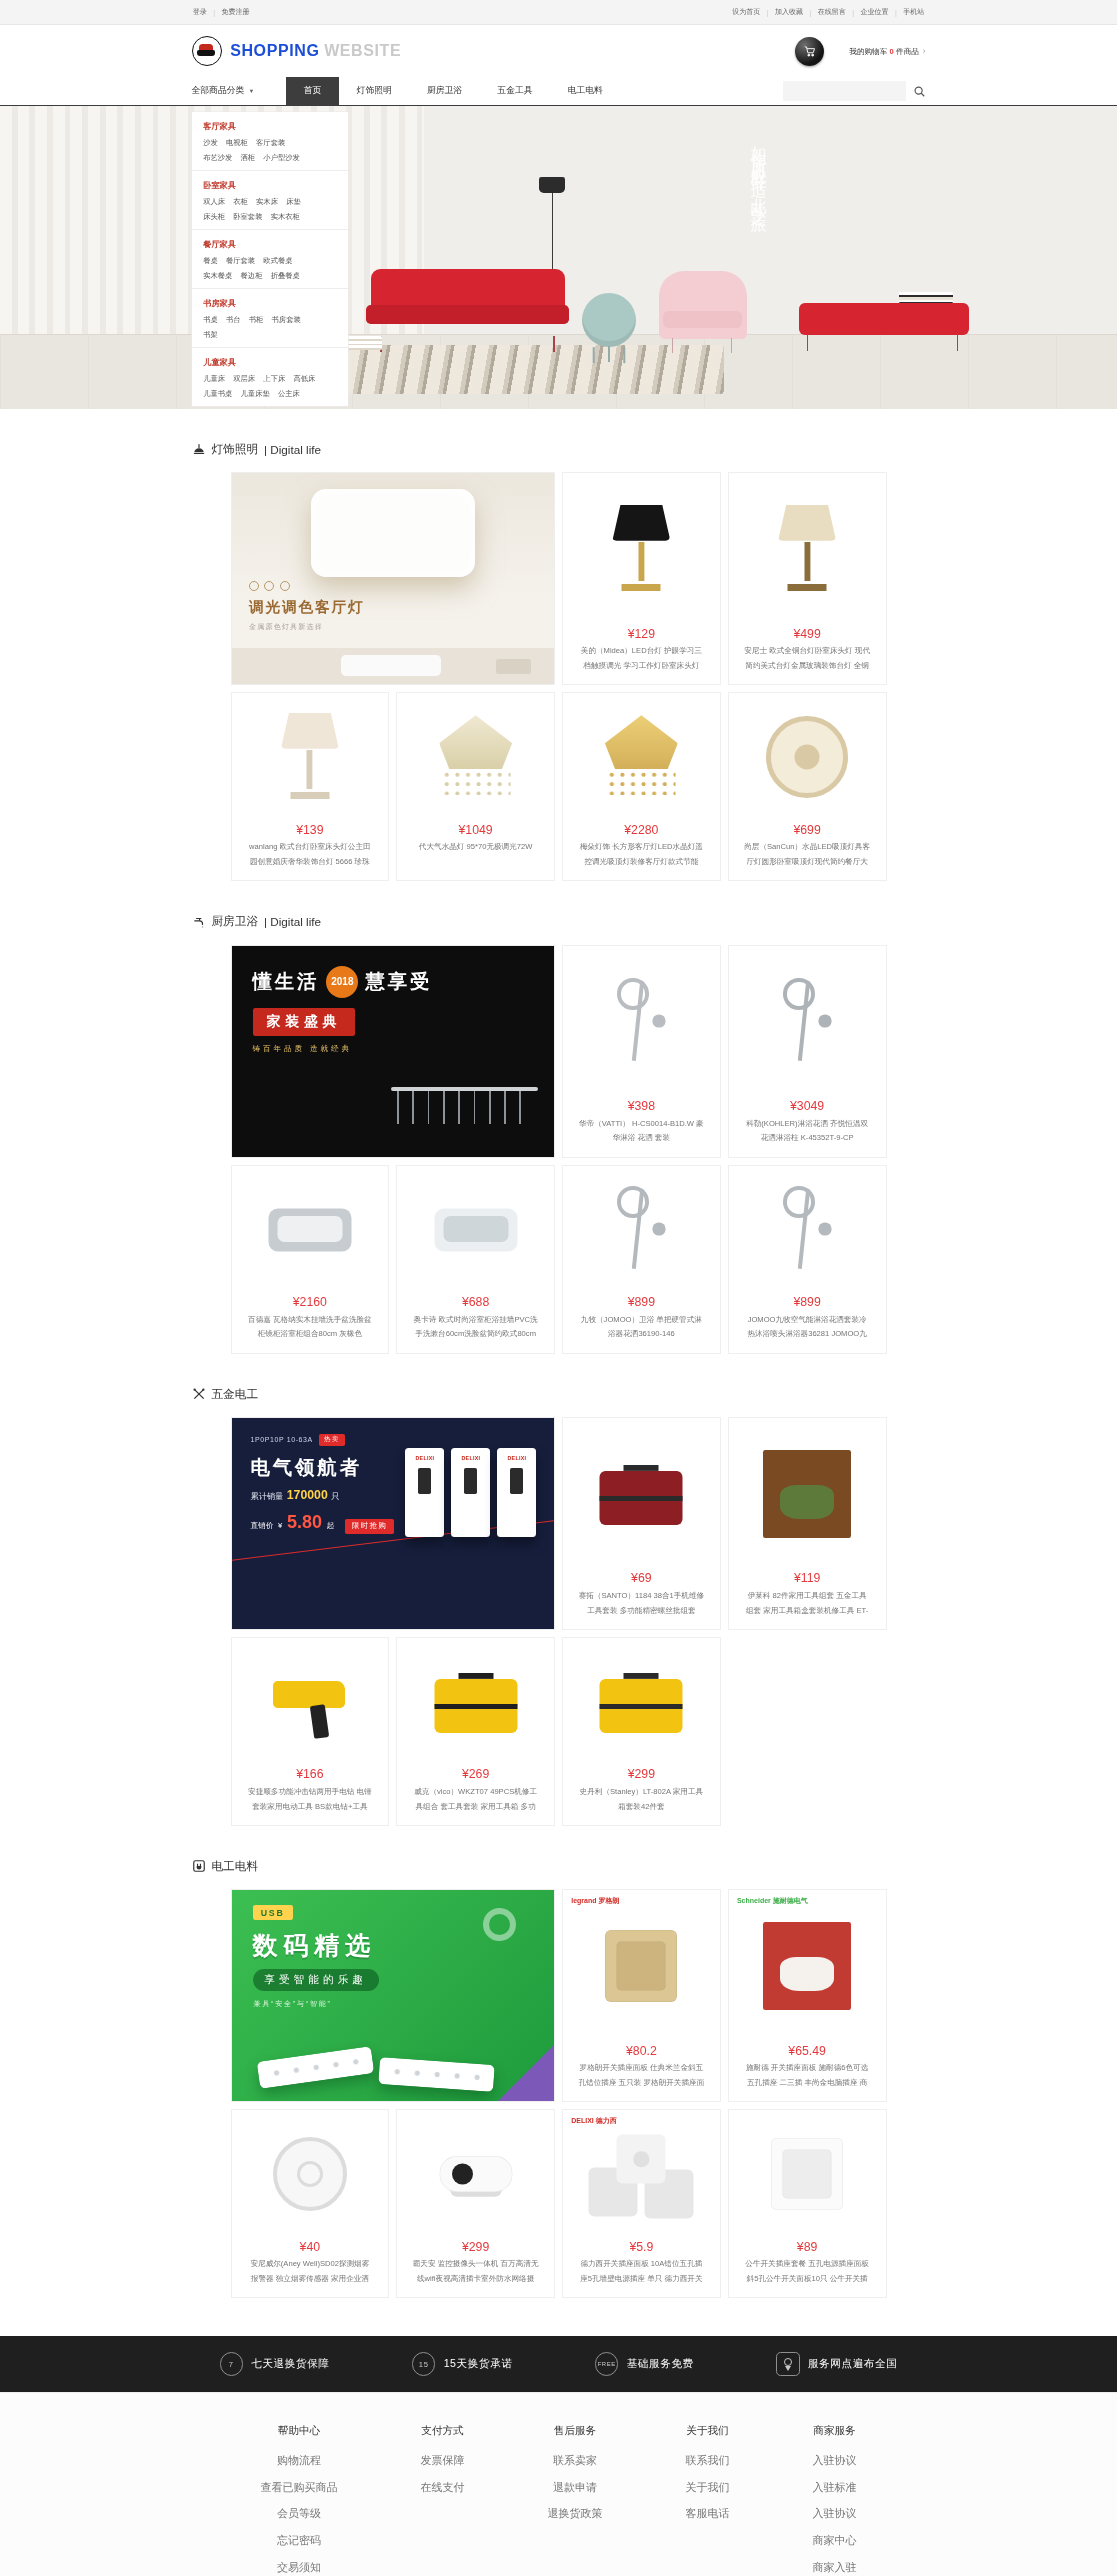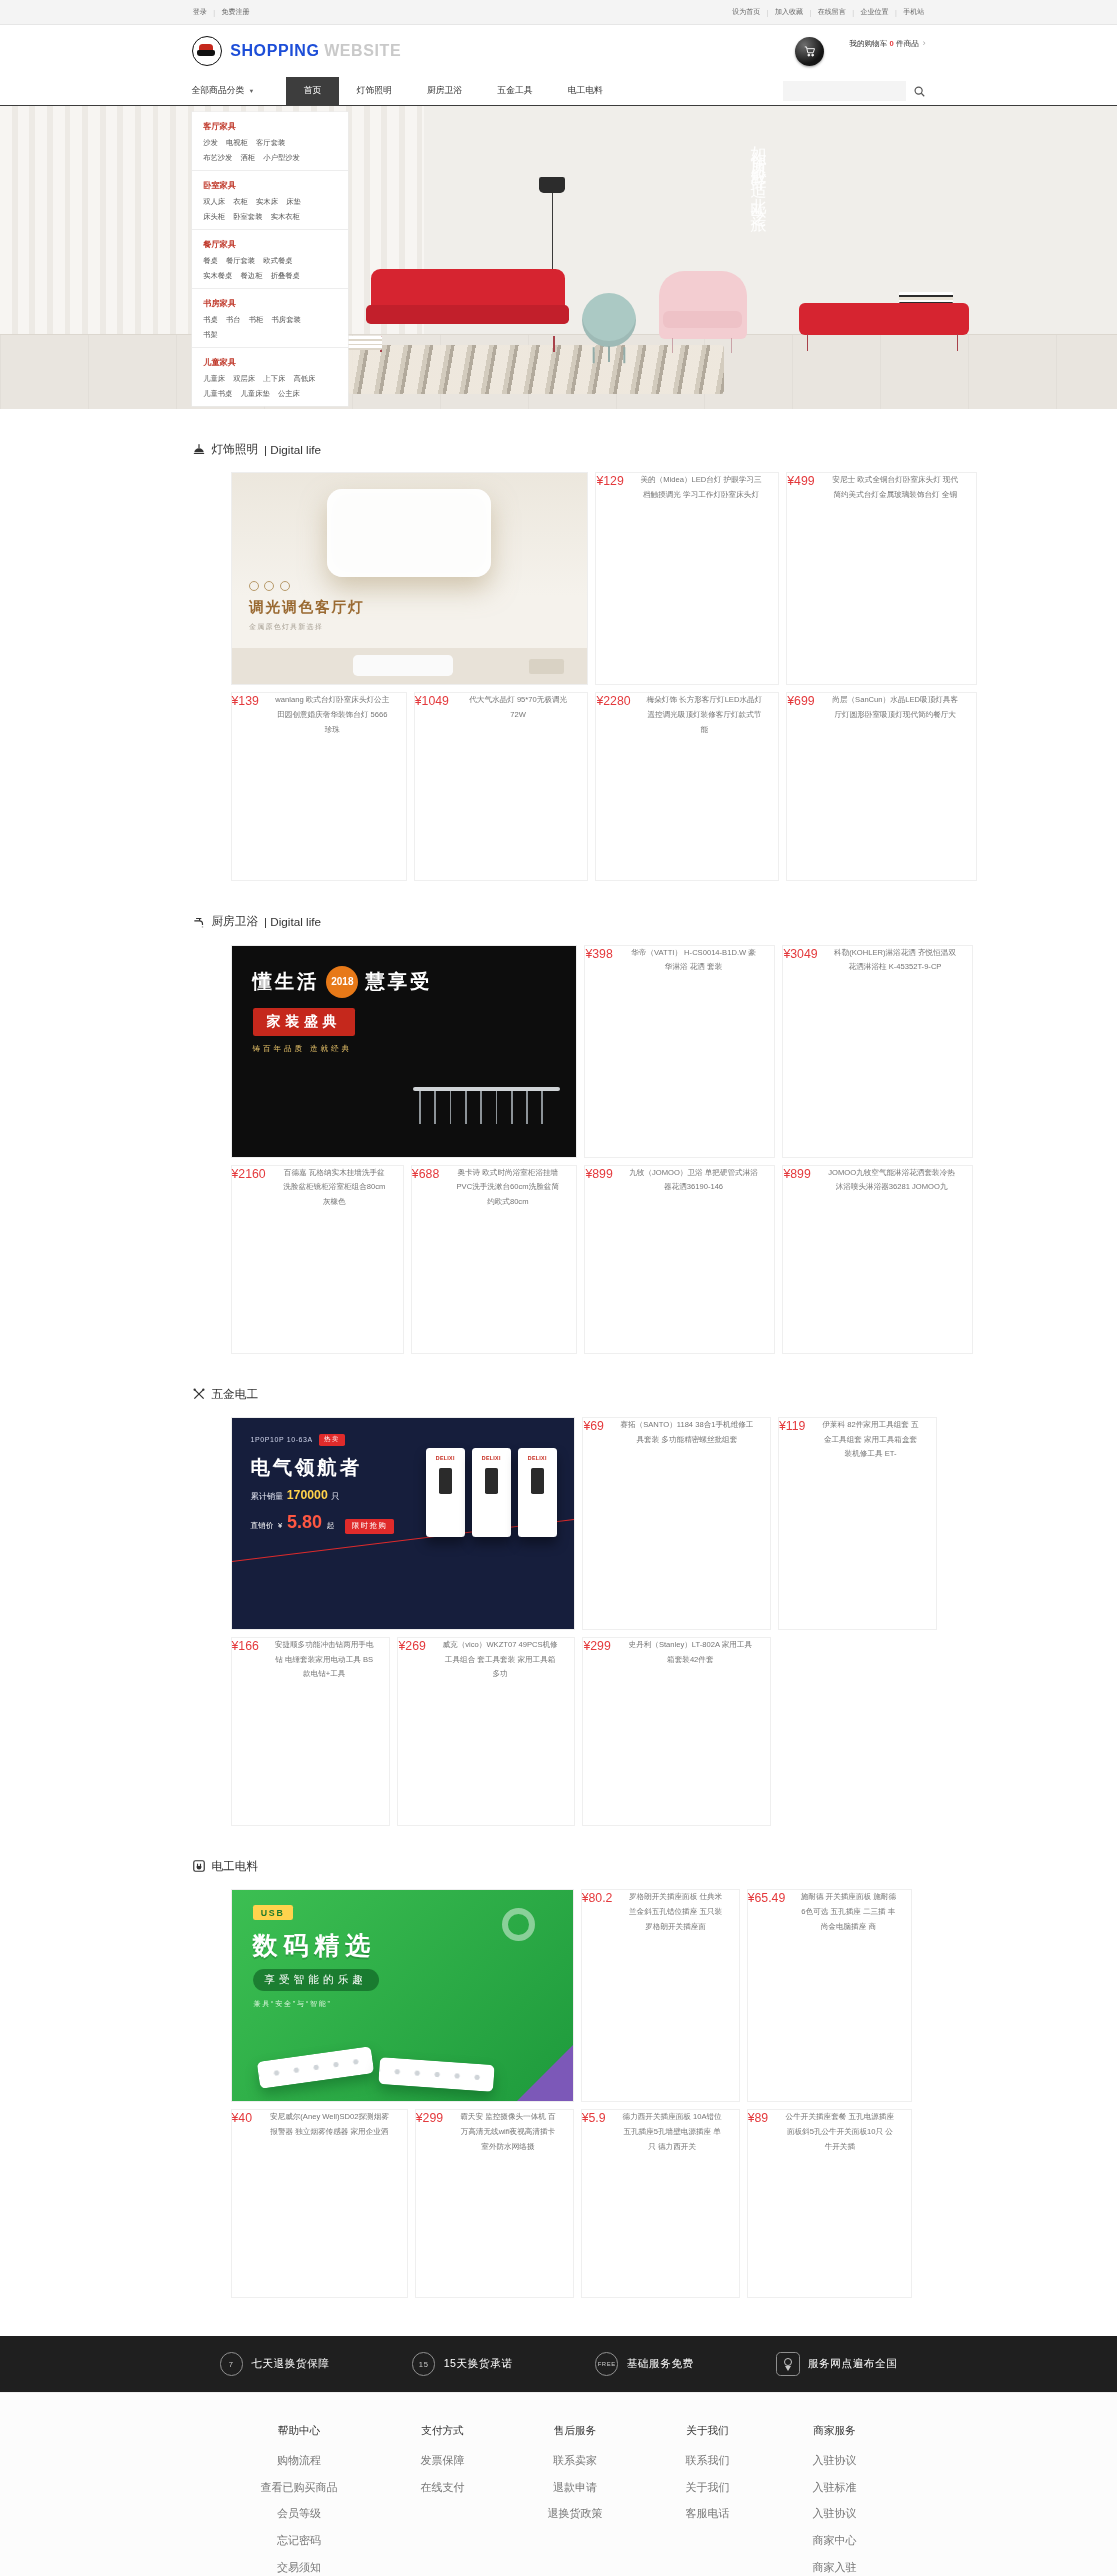--- a/index.html
+++ b/index.html
@@ -15,21 +15,21 @@
   
   .header{height:52px;background:#fff}
   .header .wrap{display:flex;align-items:center;justify-content:space-between;height:100%}
   .logo{display:flex;align-items:center;gap:8.2px}
   .logo-ico{width:30.5px;height:30.5px;border:1.8px solid #111;border-radius:50%;position:relative;background:#fff}
   .logo-ico::before{content:"";position:absolute;left:6.5px;top:7px;width:14px;height:7.6px;background:#c5281c;border-radius:3.5px 3.5px 1.2px 1.2px}
   .logo-ico::after{content:"";position:absolute;left:4.7px;top:13px;width:17.6px;height:6.5px;background:#111;border-radius:1.8px 1.8px 2.9px 2.9px}
   .logo-text{font-size:16px;letter-spacing:0.6px}
   .logo-text .lm{color:#1d4ed8;font-weight:600}
   .logo-text .ls{color:#c9c9c9;font-weight:600;margin-left:4.7px}
-  .cart{display:flex;gap:25px;font-size:7.6px;color:#333;cursor:pointer}
+  .cart{display:flex;align-items:center;gap:25px;font-size:7.6px;color:#333;cursor:pointer}
   .cart-ico{width:29px;height:29px;border-radius:50%;background:radial-gradient(circle at 32% 28%,#6e6e6e,#151515 65%);display:flex;align-items:center;justify-content:center;box-shadow:0 1.2px 2.3px rgba(0,0,0,.35)}
   .cart-count{color:#e4393c;font-weight:700;margin:0 2.3px}
   .cart-chev{color:#aaa;font-size:9.4px;margin-left:3.5px}
   
   .nav{height:29px;background:#fff;border-bottom:1.8px solid #3c3c3c}
   .nav .wrap{display:flex;align-items:center;height:100%}
   .allcat{font-size:8.8px;color:#333;display:flex;align-items:center;gap:4.1px;cursor:pointer;margin-right:32px}
   .allcat .caret{font-size:5.9px;color:#666}
   .nav-item{font-size:8.8px;color:#333;padding:0 17.6px;height:100%;display:flex;align-items:center;cursor:pointer}
   .nav-item.active{background:var(--navdark);color:#fff}
@@ -62,21 +62,21 @@
   .cat-menu{position:absolute;top:5.9px;left:calc(50% - 367px);width:156px;background:#fff;z-index:6;box-shadow:0 0 0 0.6px #ececec}
   .menu-sec{padding:9.4px 11.7px 7px;border-top:0.6px solid #ededed}
   .menu-sec:first-child{border-top:none}
   .menu-sec h4{font-size:8.2px;color:#c0392b;font-weight:700;margin-bottom:3.5px;cursor:pointer}
   .menu-row{display:flex;gap:8.2px;margin-top:5.3px;font-size:7.3px;color:#555;white-space:nowrap}
   .menu-row span{cursor:pointer}
   
   .sec-head{width:734px;margin:33px auto 15.3px;display:flex;align-items:center;gap:5.9px;font-size:11.7px;color:#333}
   .sec-head svg{display:block}
   .grid{width:656px;margin:0 auto;display:grid;grid-template-columns:repeat(4,1fr);grid-template-rows:213px 189px;gap:7px}
-  .card{background:#fff;border:0.6px solid #efefef;display:flex;cursor:pointer}
+  .card{background:#fff;border:0.6px solid #efefef;display:flex;flex-direction:column;cursor:pointer}
   .p-img{flex:1;display:flex;align-items:center;justify-content:center;position:relative;overflow:hidden}
   .p-brand{position:absolute;left:8.2px;top:5.9px;font-size:7px;font-weight:700}
   .p-price{text-align:center;color:var(--price);font-size:12.3px;font-weight:500;margin:1.2px 0 3.5px}
   .p-name{text-align:center;color:#757575;font-size:7.6px;line-height:14.7px;padding:0 15.3px 10.6px;height:40px;overflow:hidden}
   
   .blob{position:relative;width:88px;height:94px}
   .blob::before,.blob::after{content:"";position:absolute}
   .shape-lamp::before{left:50%;top:2.3px;transform:translateX(-50%);width:58px;height:36px;background:var(--c1);clip-path:polygon(14% 0,86% 0,100% 100%,0 100%);border-radius:4.7px}
   .shape-lamp::after{left:50%;top:40px;transform:translateX(-50%);width:39px;height:49px;background:linear-gradient(var(--c2),var(--c2)) 50% 0/5.9px 39px no-repeat,linear-gradient(var(--c2),var(--c2)) 50% 100%/39px 7px no-repeat}
   .shape-chand::before{left:50%;top:4.7px;transform:translateX(-50%);width:73px;height:54px;background:linear-gradient(var(--c1),var(--c2));clip-path:polygon(50% 0,100% 52%,86% 100%,14% 100%,0 52%)}

